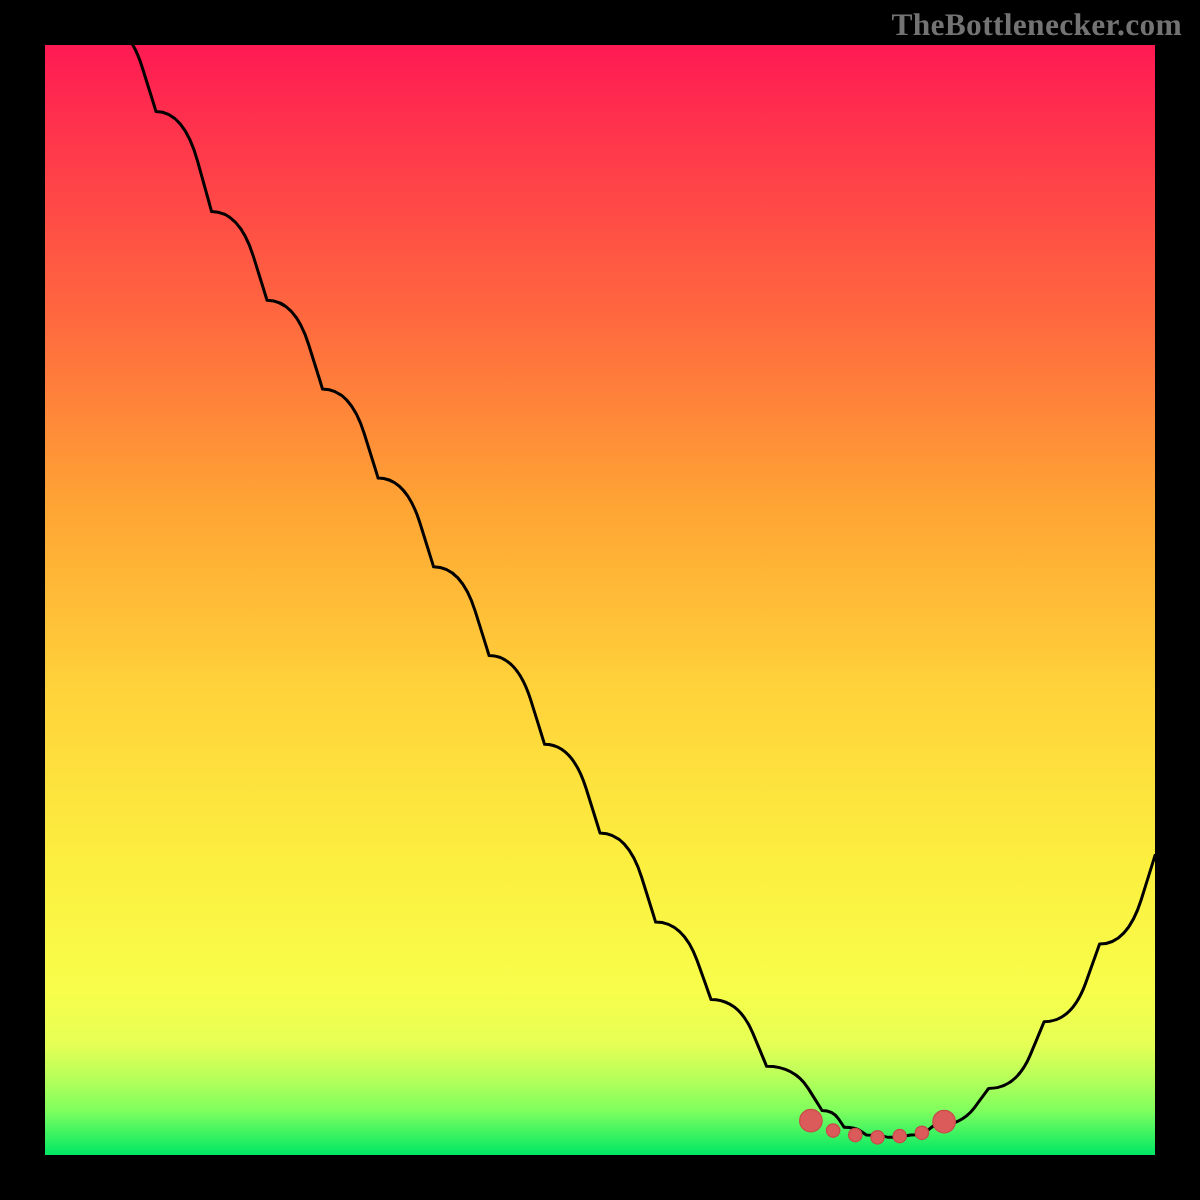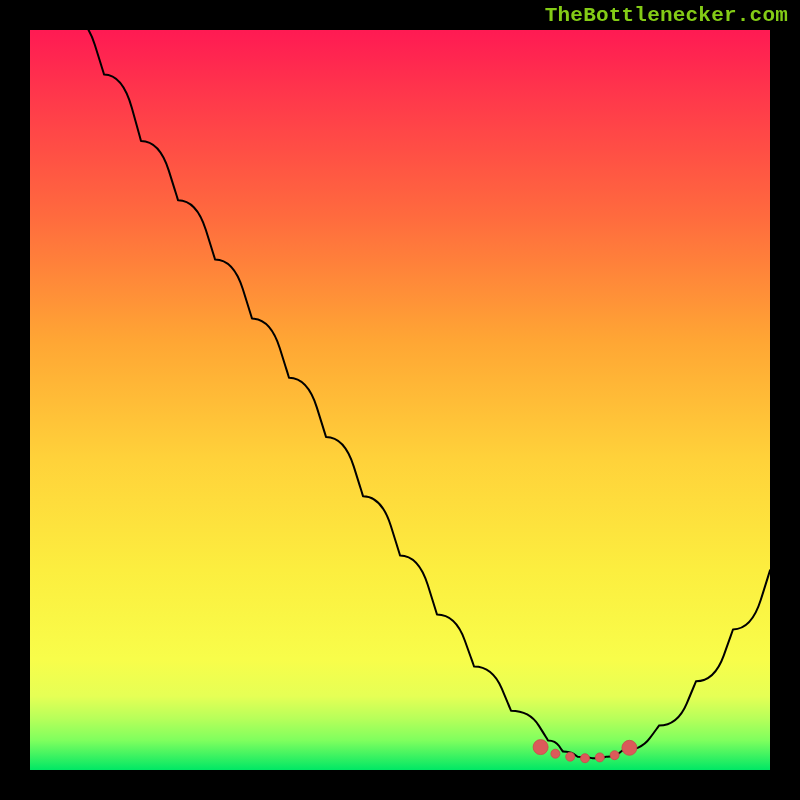--- a/index.html
+++ b/index.html
@@ -15,24 +15,24 @@
     left: 0;
     top: 0;
     width: 800px;
     height: 800px;
     background: #000;
   }
   .attribution {
     position: absolute;
     top: 4px;
     right: 12px;
-    font-family: Liberation Mono, monospace;
+    font-family: Liberation Serif, serif;
     font-size: 21px;
     font-weight: 600;
-    color: #84cc16;
+    color: #737373;
     letter-spacing: 0.2px;
   }
   .plot-area {
     position: absolute;
     left: 30px;
     top: 30px;
     width: 740px;
     height: 740px;
     
     background: linear-gradient(

